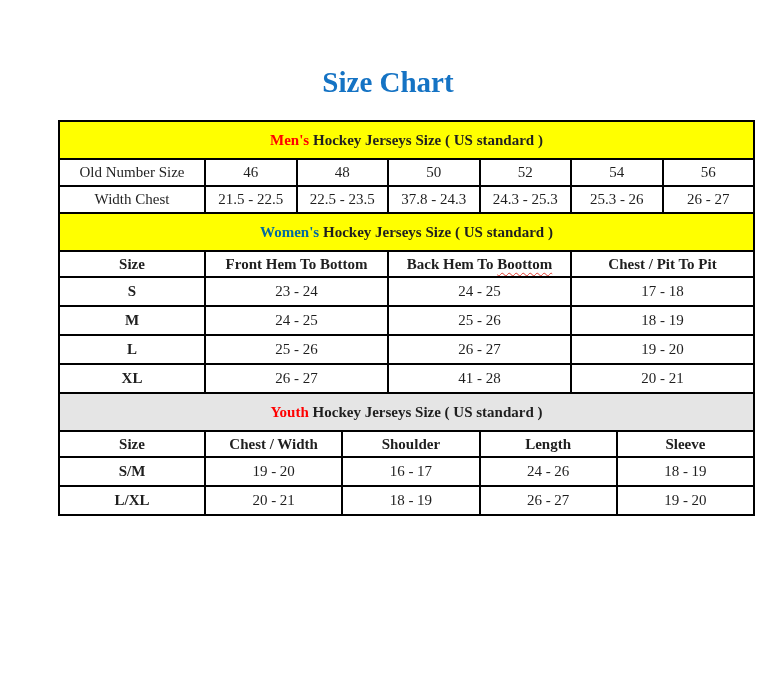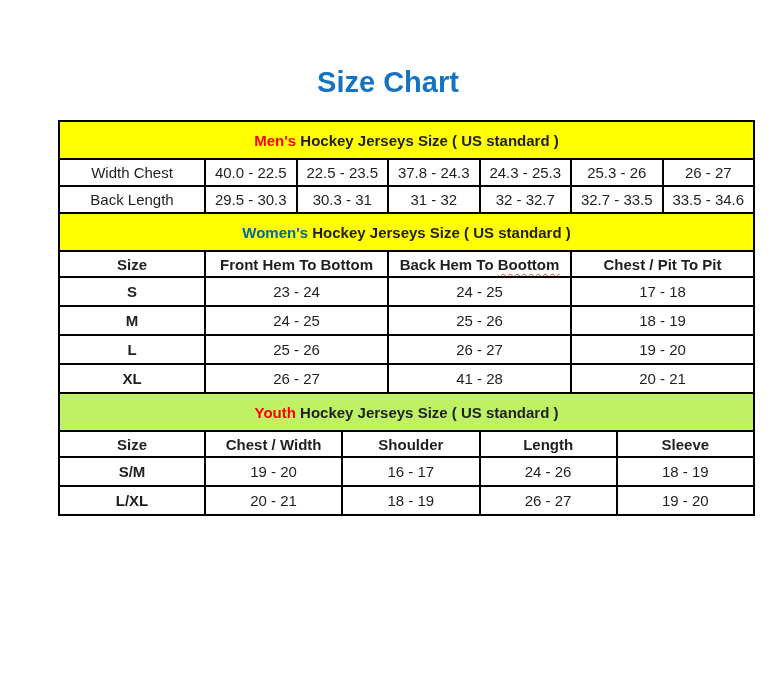--- a/index.html
+++ b/index.html
@@ -10,20 +10,21 @@
   body {
     width: 776px;
     height: 692px;
     overflow: hidden;
     font-family: "Liberation Sans", sans-serif;
   }
   .page {
     width: 776px;
     height: 692px;
     position: relative;
+    font-family: Liberation Serif, serif;
   }
   .page-title {
     margin: 0;
     padding-top: 66px;
     text-align: center;
     font-size: 29px;
     font-weight: 700;
     letter-spacing: 0px;
     color: #1573c4;
   }
@@ -94,36 +95,36 @@
             <col class="c5">
             <col class="c6">
           </colgroup>
           <thead>
             <tr>
               <th colspan="7" class="banner-cell" style="background: rgb(255, 255, 0);"><span style="color: rgb(255, 0, 0);">Men's</span> Hockey Jerseys Size ( US standard )</th>
             </tr>
           </thead>
           <tbody>
             <tr>
+              <td class="row-label">Old Number Size</td>
+              <td>46</td>
+              <td>48</td>
+              <td>50</td>
+              <td>52</td>
+              <td>54</td>
+              <td>56</td>
+            </tr>
+            <tr>
               <td class="row-label">Width Chest</td>
-              <td>40.0 - 22.5</td>
+              <td>21.5 - 22.5</td>
               <td>22.5 - 23.5</td>
               <td>37.8 - 24.3</td>
               <td>24.3 - 25.3</td>
               <td>25.3 - 26</td>
               <td>26 - 27</td>
-            </tr>
-            <tr>
-              <td class="row-label">Back Length</td>
-              <td>29.5 - 30.3</td>
-              <td>30.3 - 31</td>
-              <td>31 - 32</td>
-              <td>32 - 32.7</td>
-              <td>32.7 - 33.5</td>
-              <td>33.5 - 34.6</td>
             </tr>
           </tbody>
         </table>
       </div>
     <div class="tbl-block">
         <table class="size-table t-womens">
           <colgroup>
             <col class="c0">
             <col class="c1">
             <col class="c2">
@@ -172,21 +173,21 @@
         <table class="size-table t-youth">
           <colgroup>
             <col class="c0">
             <col class="c1">
             <col class="c2">
             <col class="c3">
             <col class="c4">
           </colgroup>
           <thead>
             <tr>
-              <th colspan="5" class="banner-cell" style="background: #bef264;"><span style="color: rgb(255, 0, 0);">Youth</span> Hockey Jerseys Size ( US standard )</th>
+              <th colspan="5" class="banner-cell" style="background: #e5e5e5;"><span style="color: rgb(255, 0, 0);">Youth</span> Hockey Jerseys Size ( US standard )</th>
             </tr>
             <tr>
               <th class="col-header">Size</th>
               <th class="col-header">Chest / Width</th>
               <th class="col-header">Shoulder</th>
               <th class="col-header">Length</th>
               <th class="col-header">Sleeve</th>
             </tr>
           </thead>
           <tbody>

